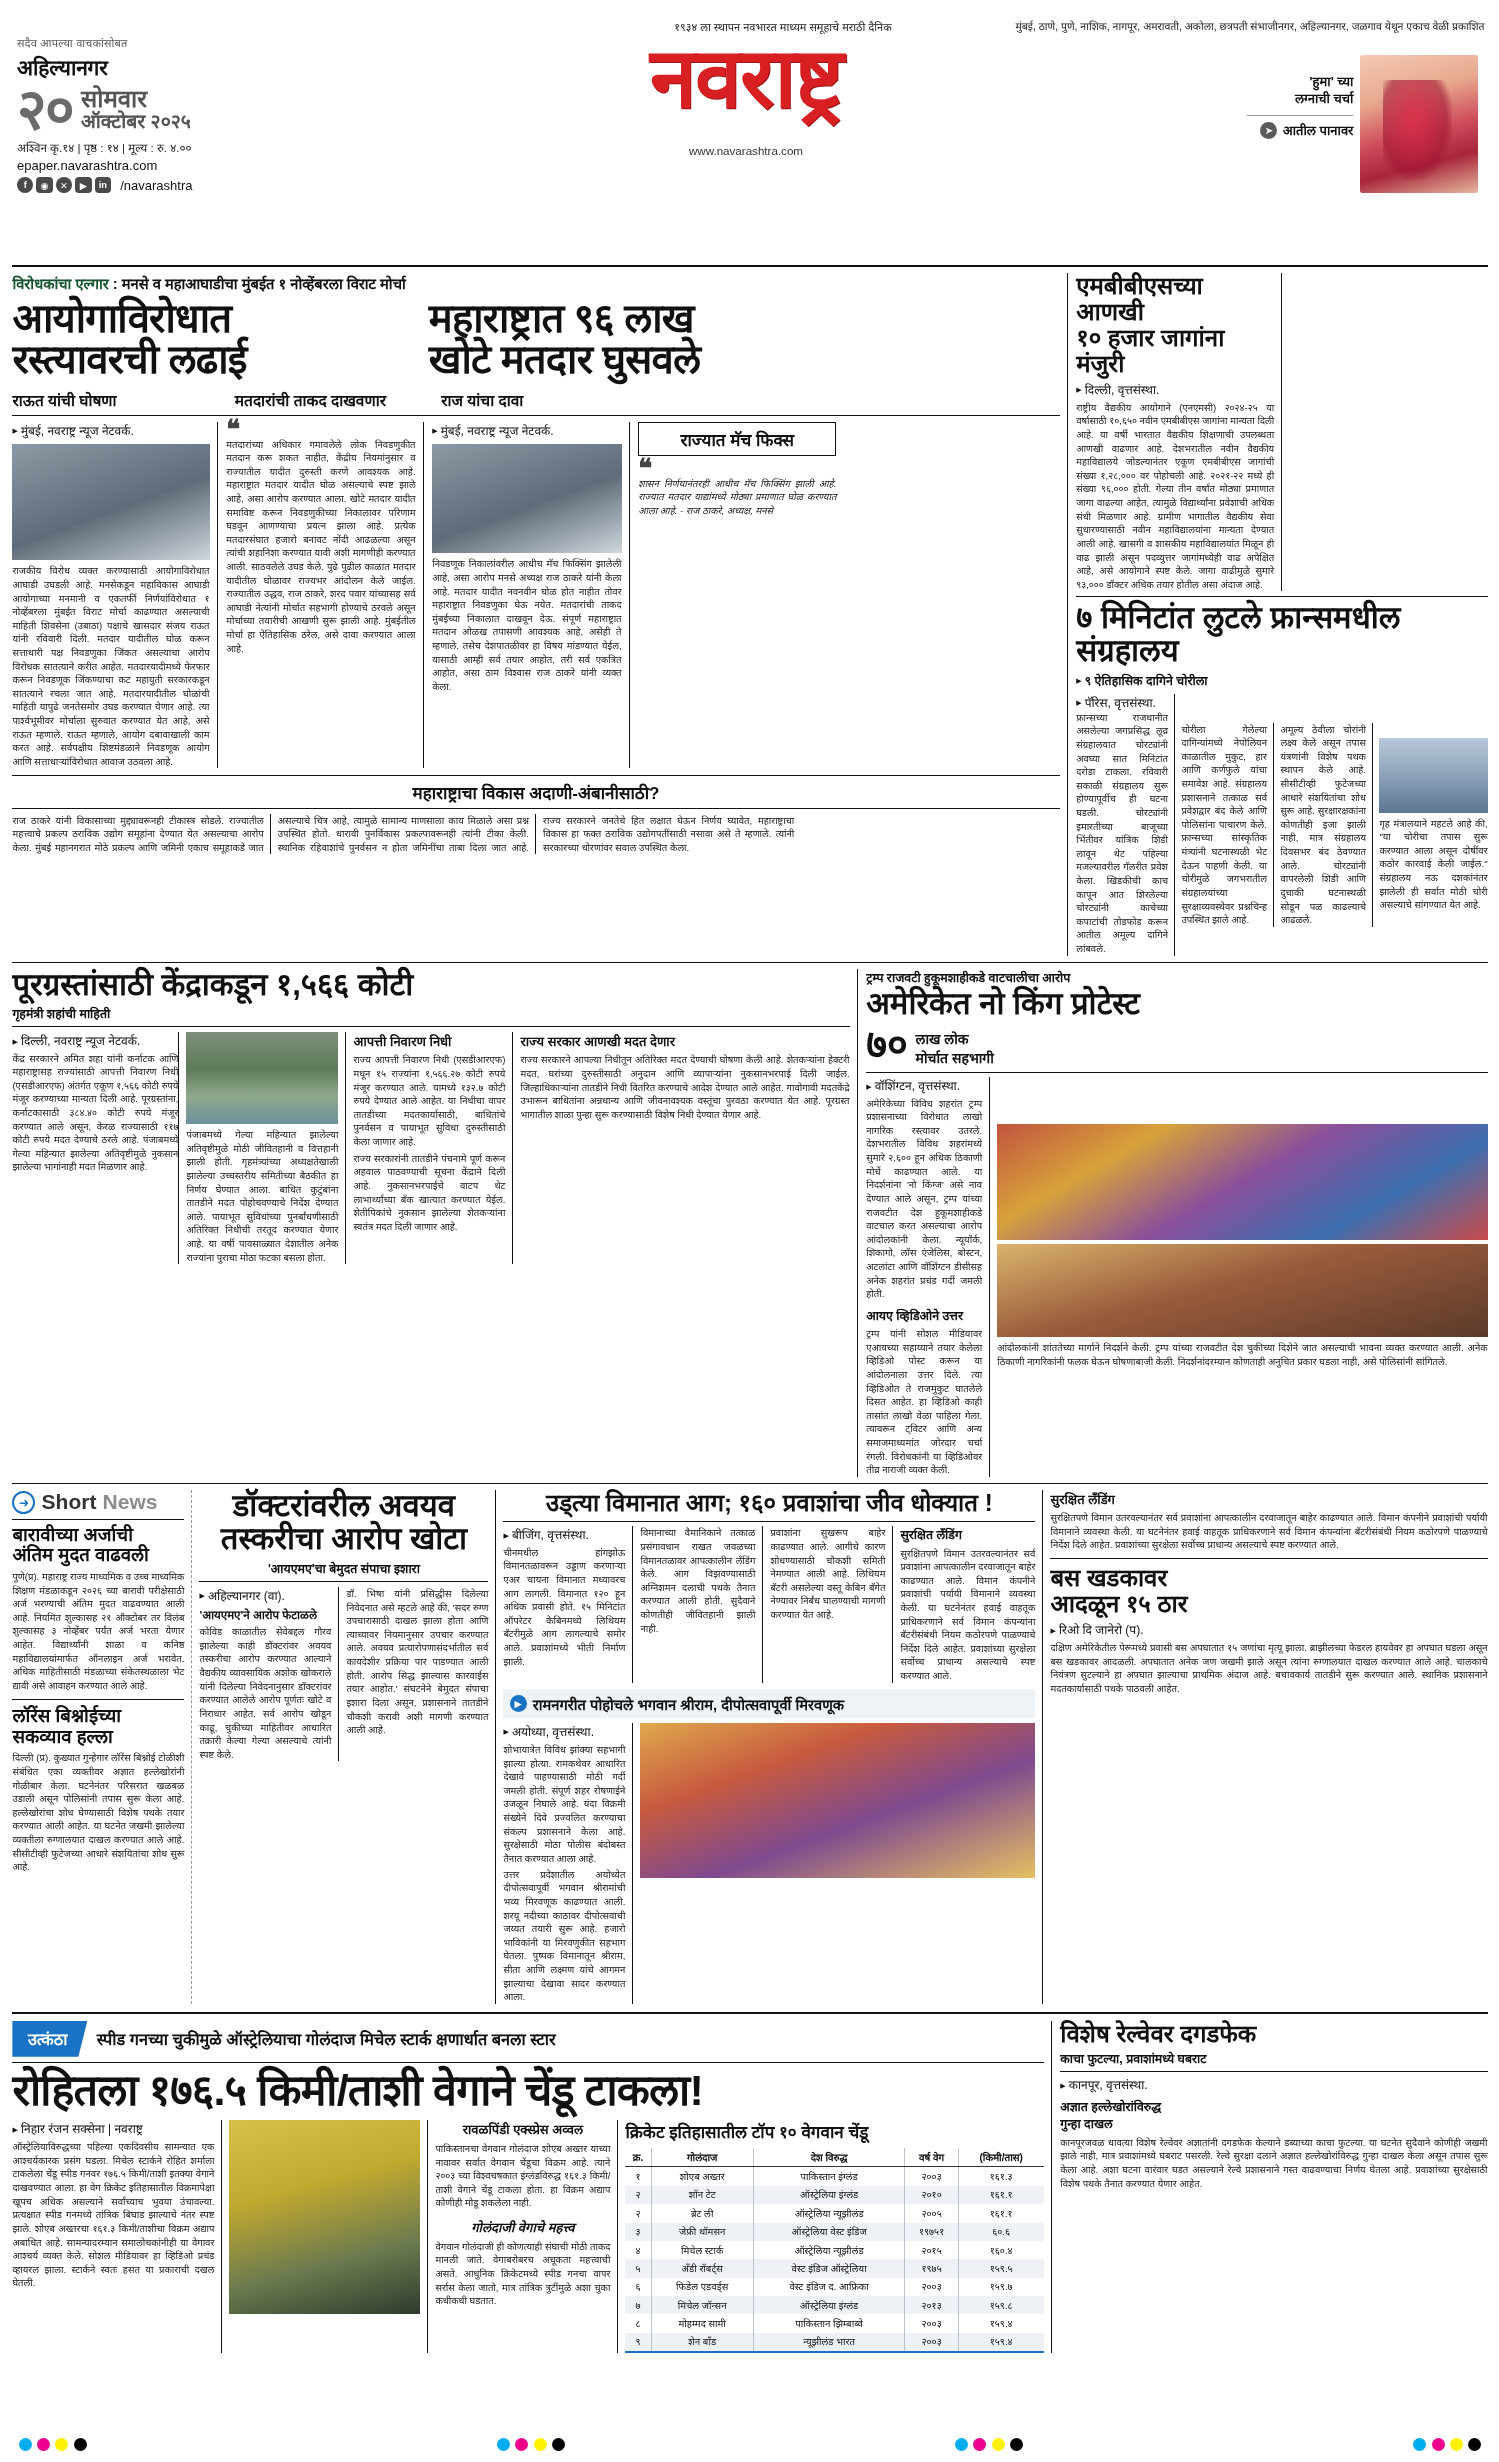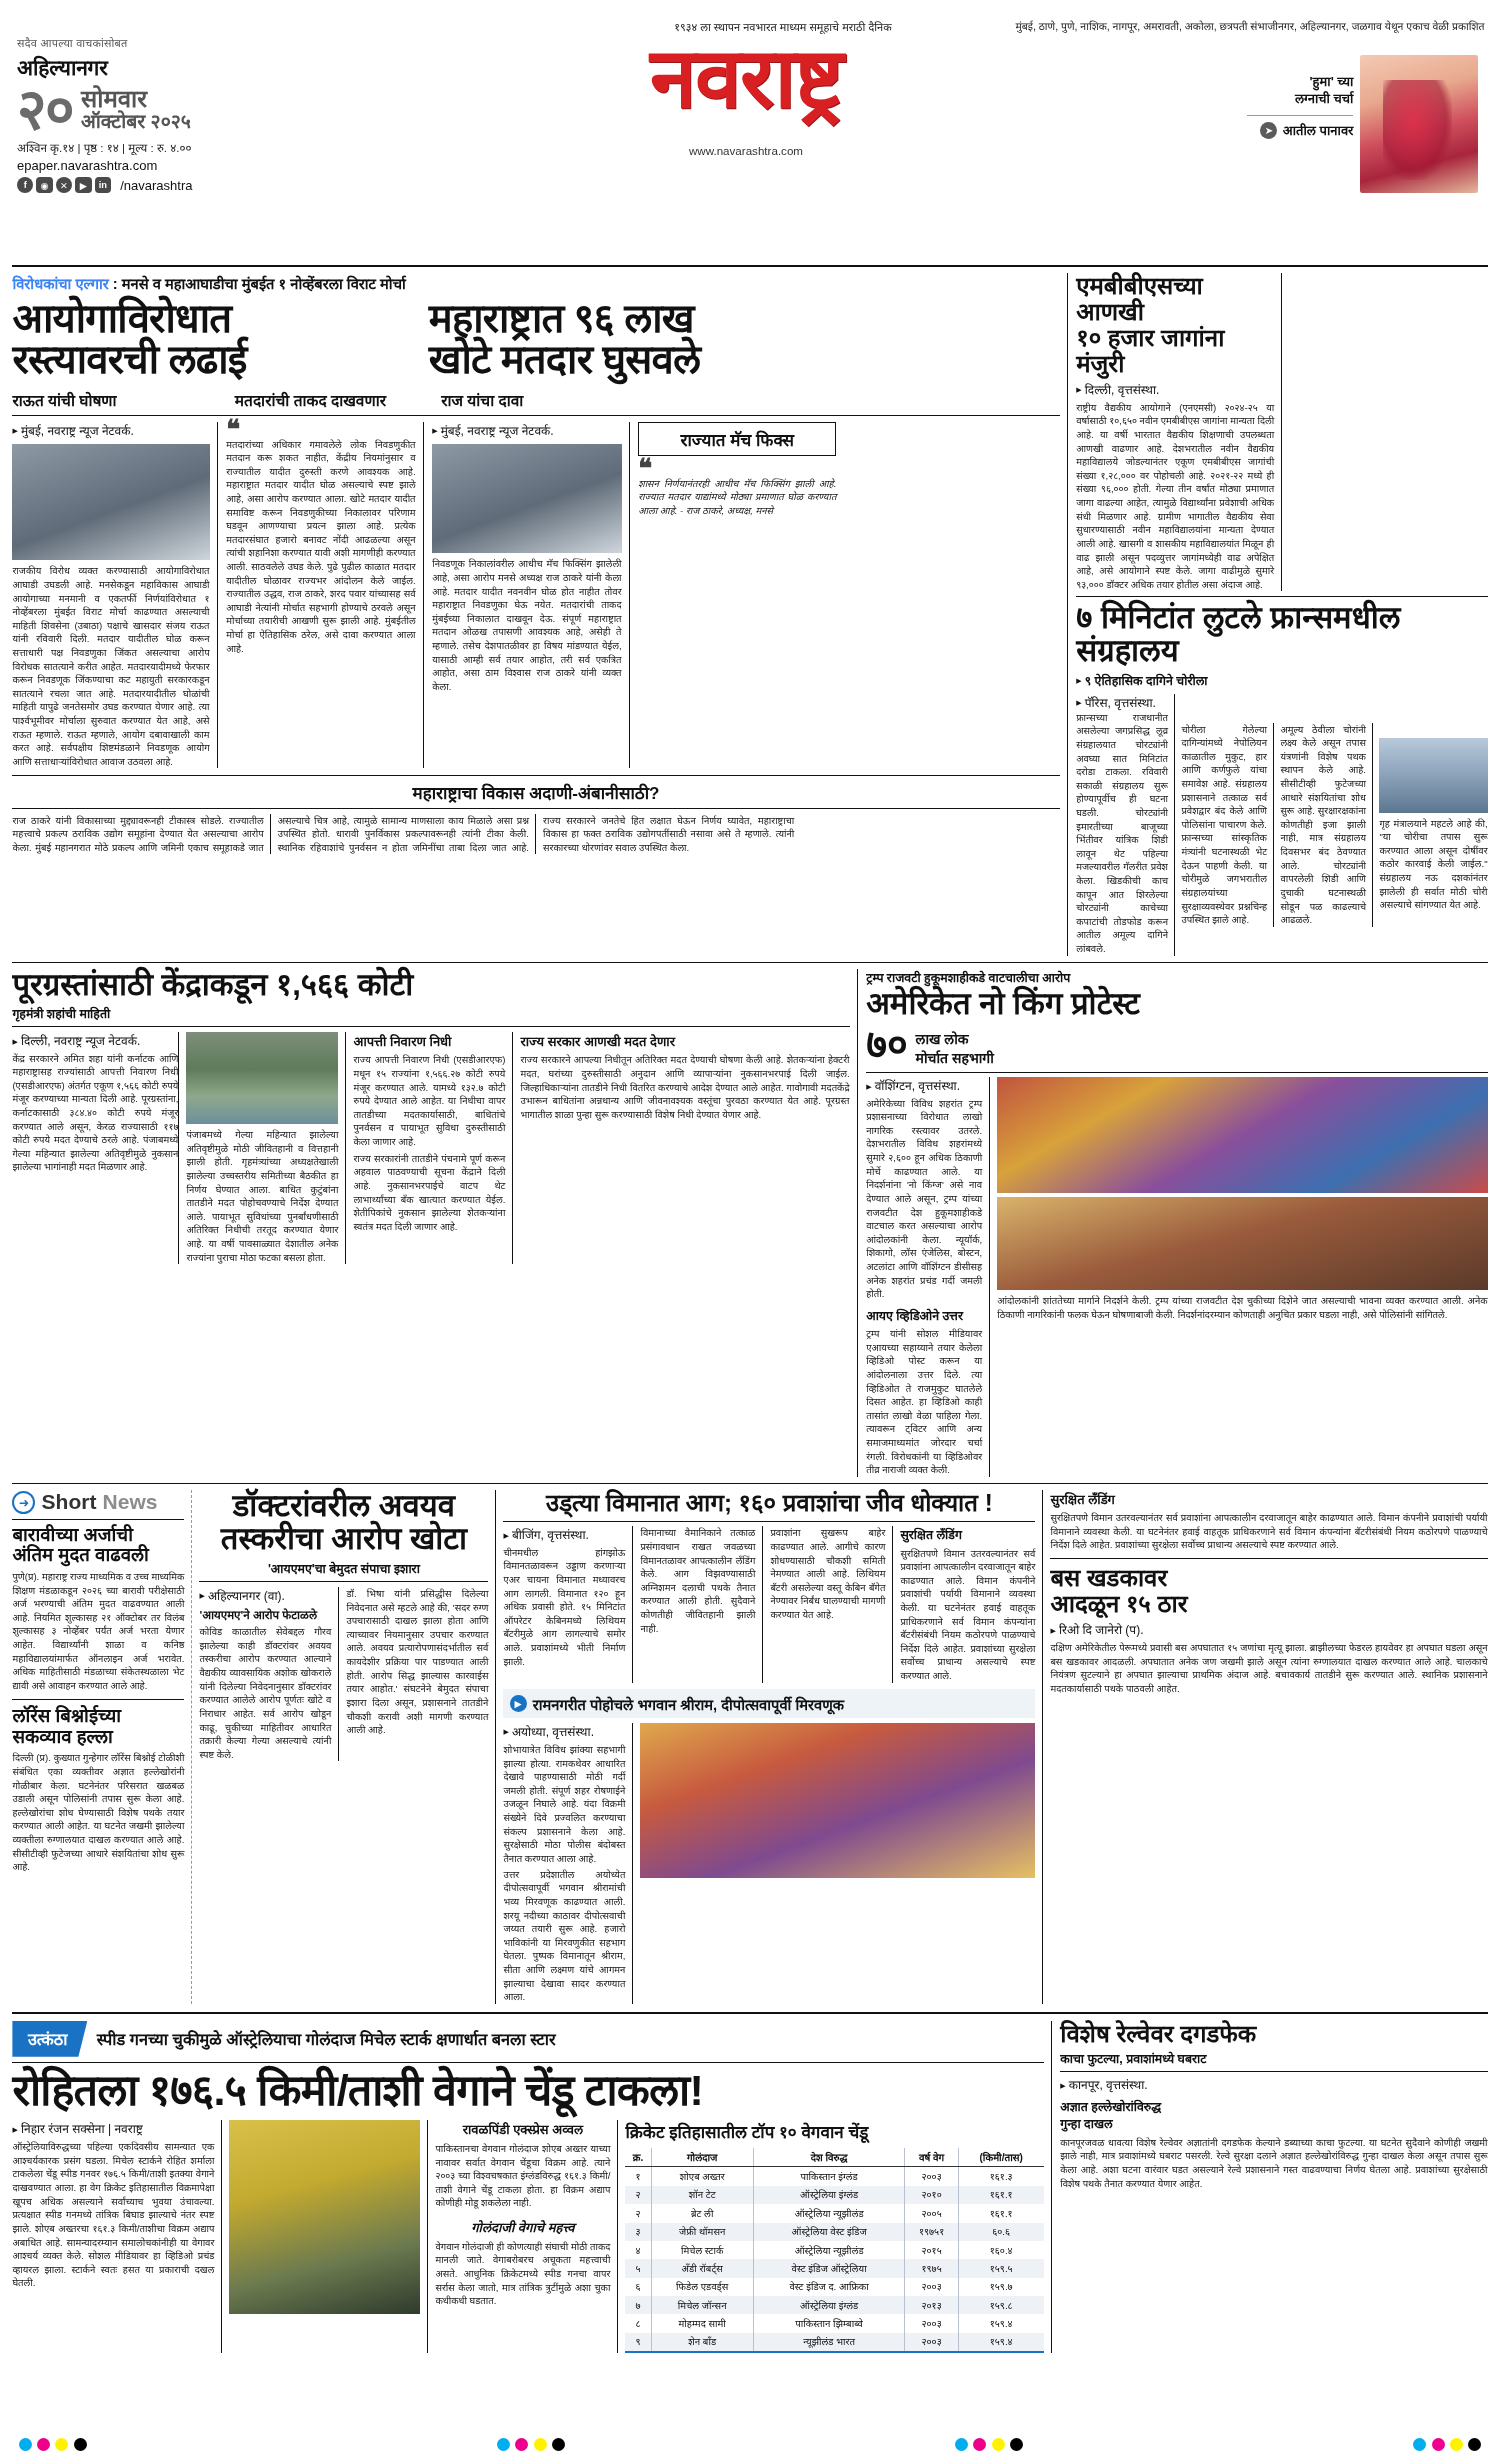--- a/index.html
+++ b/index.html
@@ -67,21 +67,21 @@
     width: 118px; height: 138px; border-radius: 2.3px;
     background: linear-gradient(165deg,#f4c9b4 0%, #e8a98e 30%, #cf4f5d 55%, #a8253c 75%, #e5b79c 100%);
     position: relative; overflow: hidden;
   }
   .celeb:after {
     content: ""; position: absolute; inset: 18% 22% 10% 20%;
     background: radial-gradient(ellipse at 45% 40%, rgba(220,40,70,.85), rgba(160,20,50,.6) 60%, transparent 75%);
   }
 
   .kicker { font-size: 14.7px; font-weight: 700; }
-  .kicker .red { color: #3b82f6; }
+  .kicker .red { color: #14532d; }
   .hl-xl { font-size: 40px; font-weight: 800; line-height: 1.04; letter-spacing: -0.8px; }
   .hl-lg { font-size: 31px; font-weight: 800; line-height: 1.06; }
   .hl-md { font-size: 24px; font-weight: 800; line-height: 1.08; }
   .hl-sm { font-size: 18.6px; font-weight: 700; line-height: 1.12; }
   .subhl { font-size: 15.5px; font-weight: 700; }
   .deck { font-size: 12.4px; font-weight: 700; }
   .body { font-size: 9.6px; line-height: 1.42; text-align: justify; color: #1a1a1a; }
   .byline { font-size: 12px; font-weight: 400; }
   .bullet:before { content: "\25B6"; font-size: 7px; margin-right: 3.1px; vertical-align: 1.6px; }
 
@@ -318,21 +318,21 @@
         <div style="font-size:14px;font-weight:700;white-space:pre-line;padding-top:3.1px;">लाख लोक
 मोर्चात सहभागी</div>
       </div>
       <div style="display:flex; margin-top:4.7px; border-top:0.8px solid #111; padding-top:4.7px;">
         <div style="width:124px;padding-right:7px;border-right:0.8px solid #111;">
           <div class="byline bullet">वॉशिंग्टन, वृत्तसंस्था.</div>
           <div class="body" style="margin-top:2.3px;">अमेरिकेच्या विविध शहरांत ट्रम्प प्रशासनाच्या विरोधात लाखो नागरिक रस्त्यावर उतरले. देशभरातील विविध शहरांमध्ये सुमारे २,६०० हून अधिक ठिकाणी मोर्चे काढण्यात आले. या निदर्शनांना 'नो किंग्ज' असे नाव देण्यात आले असून, ट्रम्प यांच्या राजवटीत देश हुकूमशाहीकडे वाटचाल करत असल्याचा आरोप आंदोलकांनी केला. न्यूयॉर्क, शिकागो, लॉस एंजेलिस, बोस्टन, अटलांटा आणि वॉशिंग्टन डीसीसह अनेक शहरांत प्रचंड गर्दी जमली होती.</div>
           <div class="subhl" style="font-size:12.4px;margin-top:6.2px;">आयए व्हिडिओने उत्तर</div>
           <div class="body" style="margin-top:3.1px;">ट्रम्प यांनी सोशल मीडियावर एआयच्या सहाय्याने तयार केलेला व्हिडिओ पोस्ट करून या आंदोलनाला उत्तर दिले. त्या व्हिडिओत ते राजमुकुट घातलेले दिसत आहेत. हा व्हिडिओ काही तासांत लाखो वेळा पाहिला गेला. त्यावरून ट्विटर आणि अन्य समाजमाध्यमांत जोरदार चर्चा रंगली. विरोधकांनी या व्हिडिओवर तीव्र नाराजी व्यक्त केली.</div>
         </div>
-        <div style="flex:1;padding-left:7px;">
+        <div style="flex:1;padding-left:7px;margin-top:47px;">
           <div class="photo ph-crowd" style="width:100%;height:116px;margin-bottom:3.9px;"></div>
           <div class="photo ph-king" style="width:100%;height:93px;margin-bottom:3.9px;"></div>
           <div class="body">आंदोलकांनी शांततेच्या मार्गाने निदर्शने केली. ट्रम्प यांच्या राजवटीत देश चुकीच्या दिशेने जात असल्याची भावना व्यक्त करण्यात आली. अनेक ठिकाणी नागरिकांनी फलक घेऊन घोषणाबाजी केली. निदर्शनांदरम्यान कोणताही अनुचित प्रकार घडला नाही, असे पोलिसांनी सांगितले.</div>
         </div>
       </div>
     </div>
   </div>
 
   <div style="display:flex; margin-top:6.2px; border-top:1.6px solid #111; padding-top:6.2px;">
 

